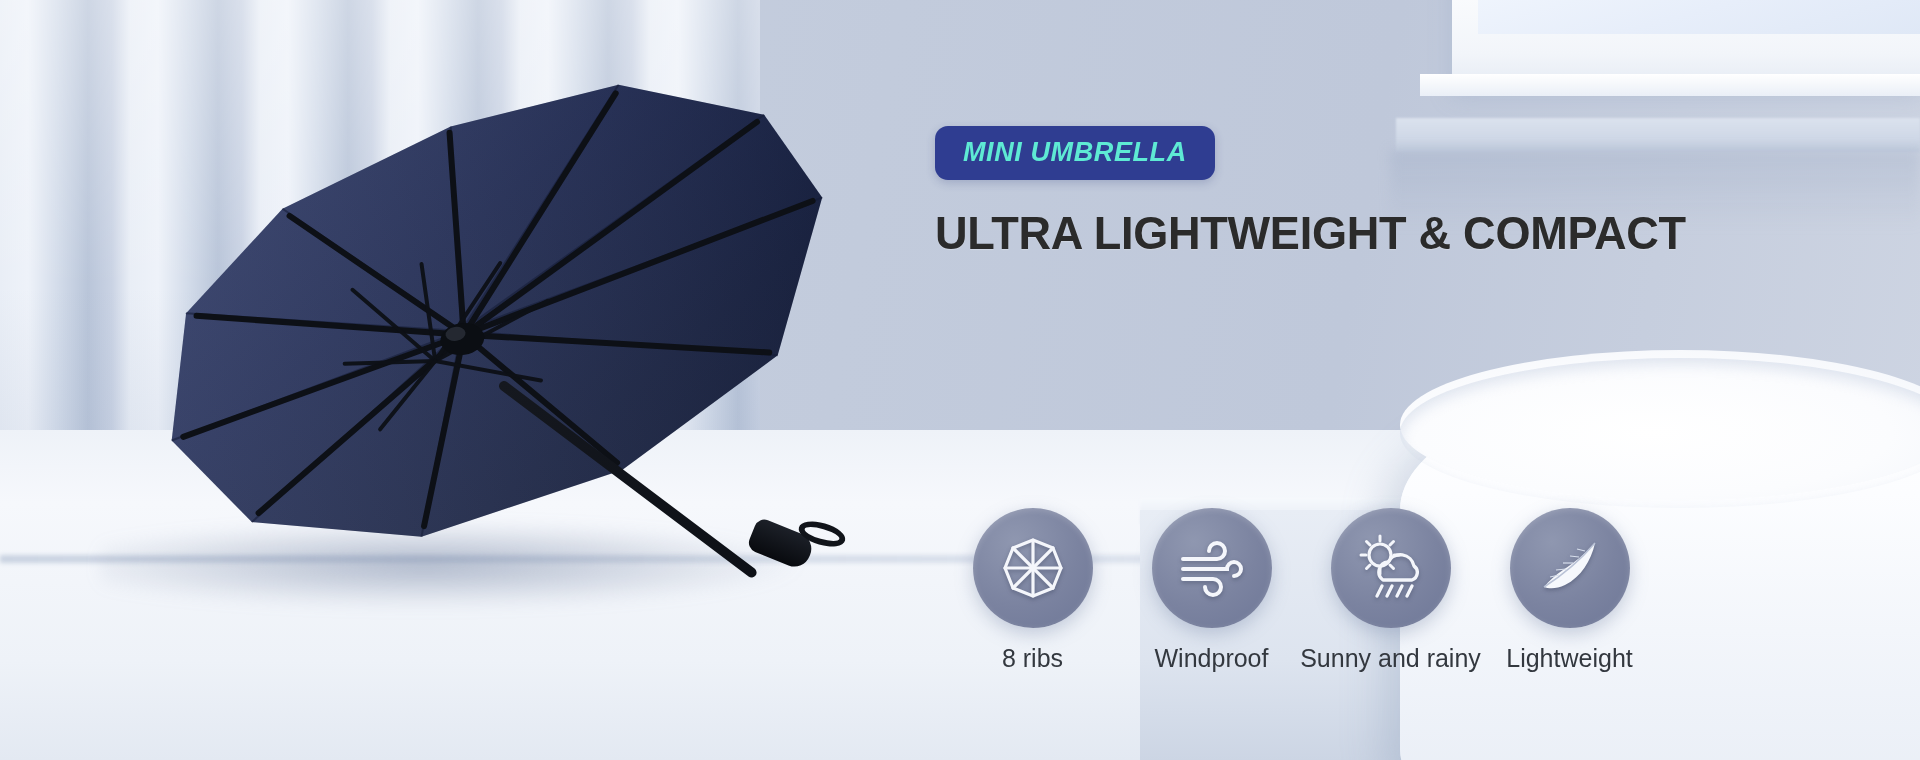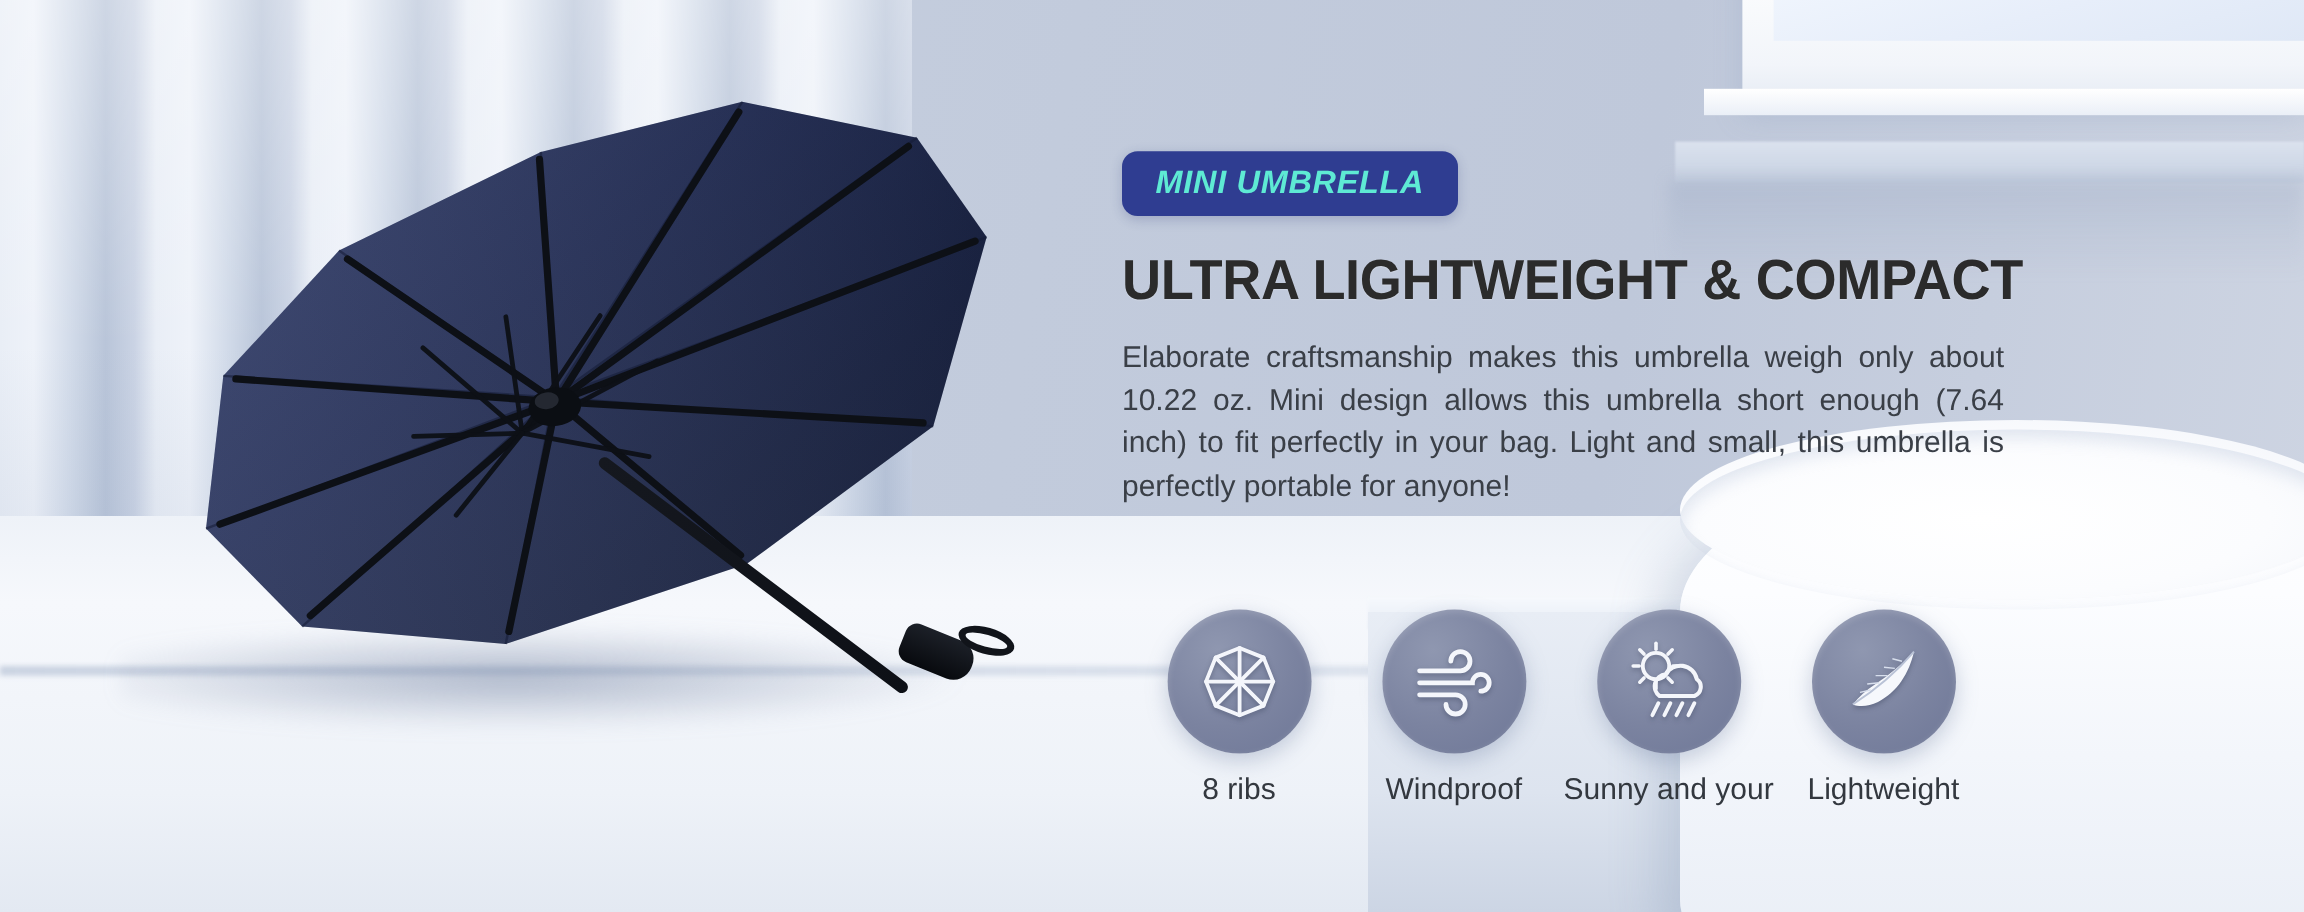--- a/index.html
+++ b/index.html
@@ -285,23 +285,20 @@
     <div class="shaft"></div>
     <div class="handle"></div>
     <div class="handle-strap"></div>
   </div>
 
   <div class="content">
     <div class="badge">MINI UMBRELLA</div>
 
     <div class="headline">ULTRA LIGHTWEIGHT &amp; COMPACT</div>
 
-    <div class="body-copy">
-      <p>Elaborate craftsmanship makes this umbrella weigh only about 10.22 oz. Mini design allows this umbrella short enough (7.64 inch) to fit perfectly in your bag. Light and small, this umbrella is perfectly portable for anyone!</p>
-    </div>
   </div>
 
   <div class="features">
 
     <div class="feature">
       <div class="feature-circle">
         <span>
           <svg width="72" height="72" viewBox="0 0 72 72" fill="none" stroke="#f4f6fb" stroke-width="3.2" stroke-linejoin="round" stroke-linecap="round">
             <polygon points="36,8 56,16 64,36 56,56 36,64 16,56 8,36 16,16"></polygon>
             <line x1="36" y1="8" x2="36" y2="64"></line>
@@ -345,21 +342,21 @@
             <path d="M30,50 a10,10 0 0,1 5,-18 a14,14 0 0,1 26,4 a8,8 0 0,1 -2,14 Z" fill="none" stroke-width="3.4"></path>
             <g stroke-width="3.2">
               <line x1="29" y1="56" x2="24" y2="66"></line>
               <line x1="39" y1="56" x2="34" y2="66"></line>
               <line x1="49" y1="56" x2="44" y2="66"></line>
               <line x1="59" y1="56" x2="54" y2="66"></line>
             </g>
           </svg>
         </span>
       </div>
-      <div class="feature-label">Sunny and your</div>
+      <div class="feature-label">Sunny and rainy</div>
     </div>
 
     <div class="feature">
       <div class="feature-circle">
         <span>
           <svg width="74" height="74" viewBox="0 0 74 74" fill="none">
             <path d="M62,12 C58,30 48,46 32,54 C24,58 16,58 11,56 C16,50 22,44 30,39 C41,32 53,22 62,12 Z" fill="#f6f8fc"></path>
             <path d="M62,12 C50,26 36,40 11,56" stroke="#b9c2d6" stroke-width="1.6" fill="none"></path>
             <g stroke="#d8dfed" stroke-width="1.2">
               <line x1="52" y1="20" x2="44" y2="18"></line>

